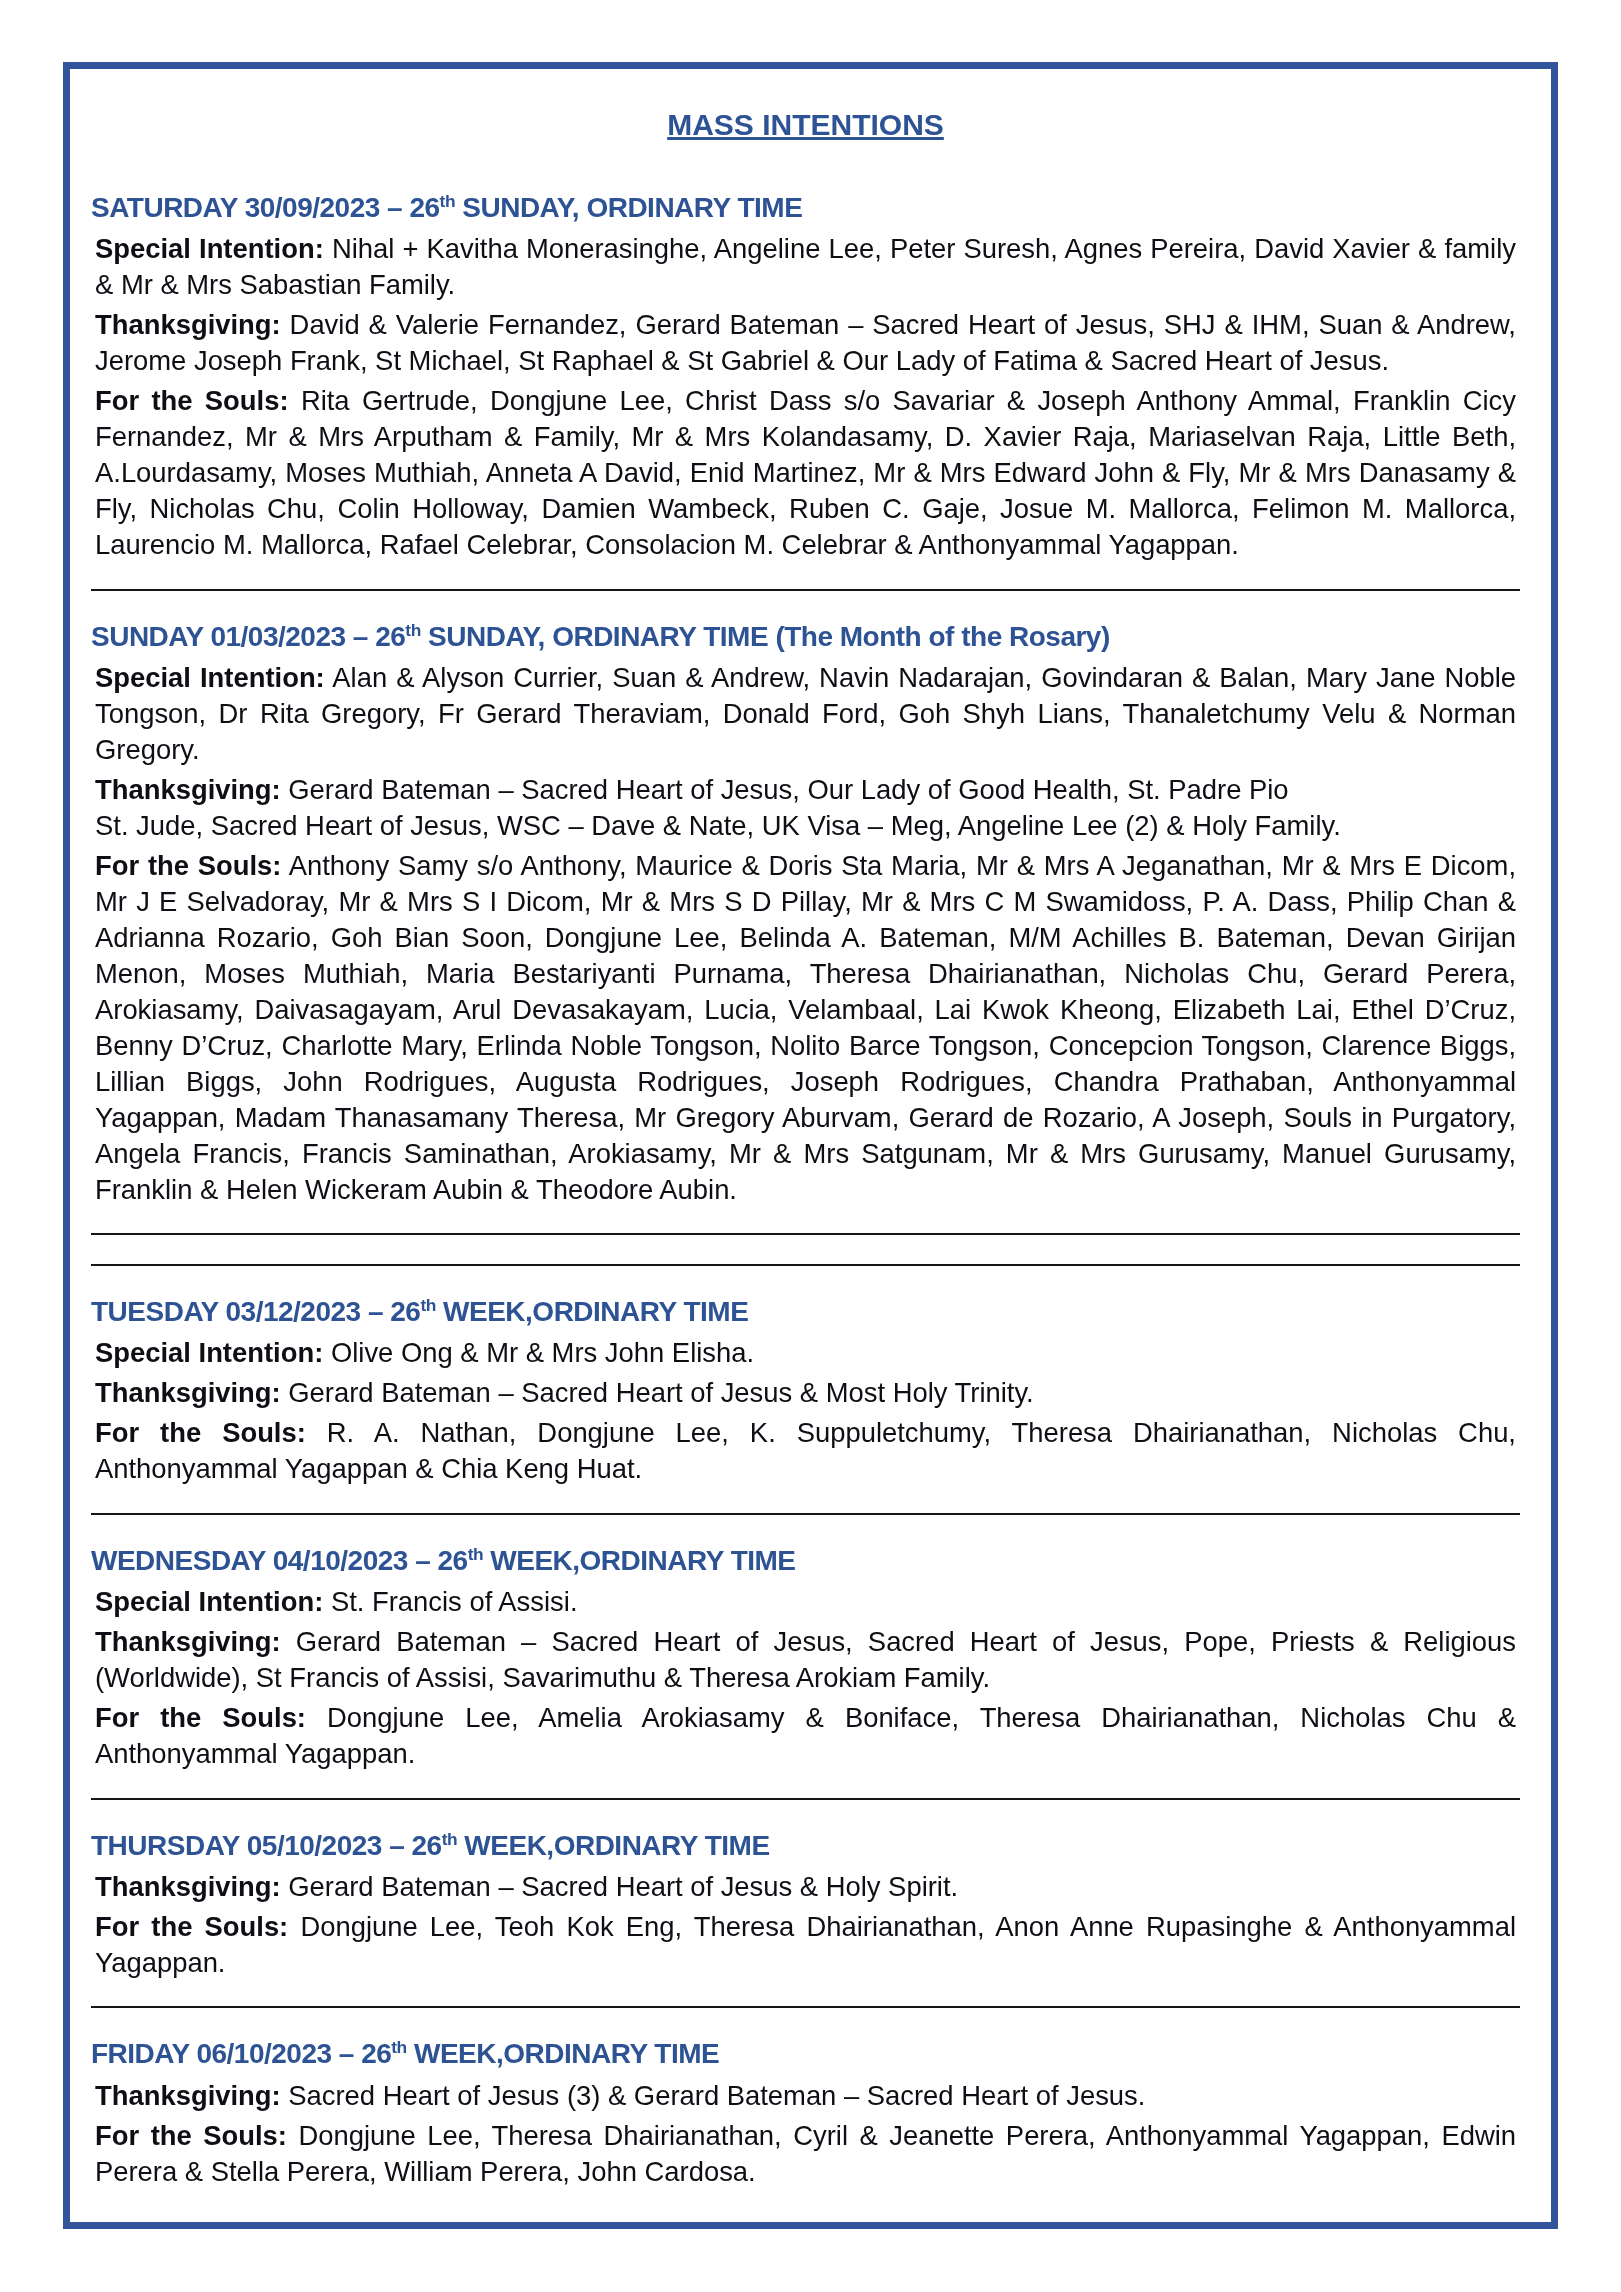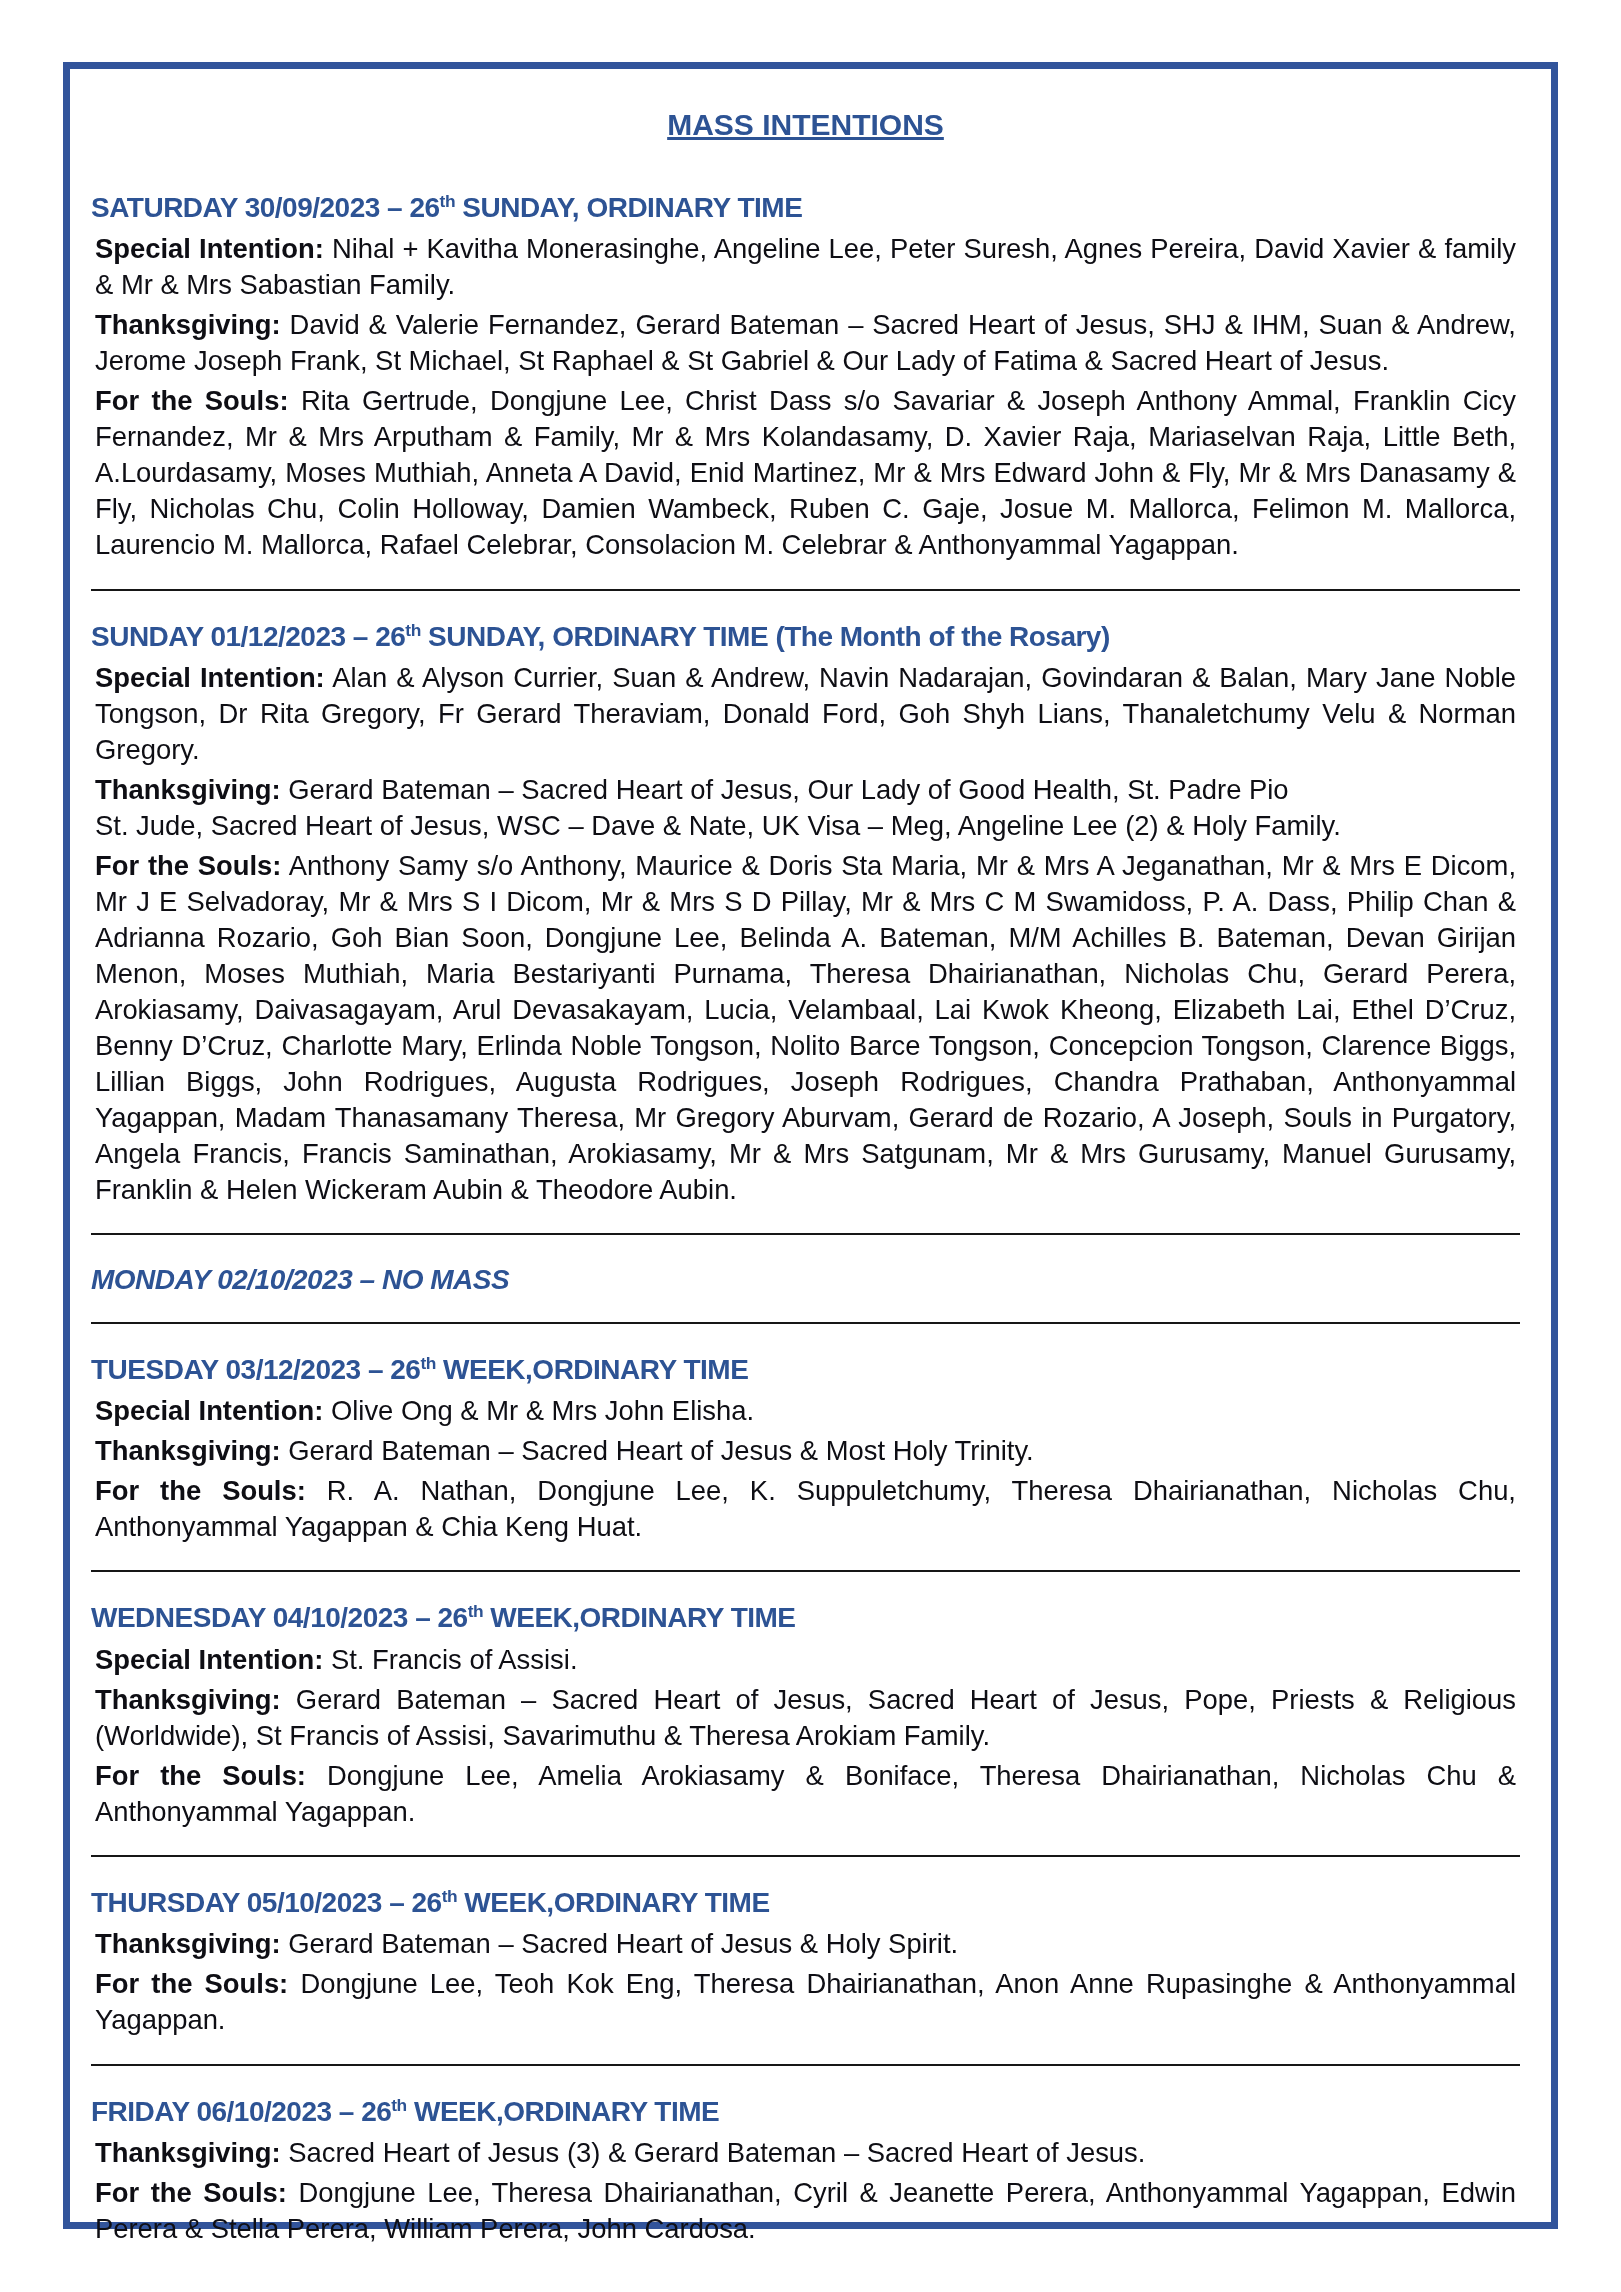--- a/index.html
+++ b/index.html
@@ -57,29 +57,26 @@
     <h1 class="title"><span class="title-text">MASS INTENTIONS</span></h1>
     <div id="sections">
         <section class="day-section">
           <h2 class="day-header"><span>SATURDAY 30/09/2023 – 26</span><sup>th</sup><span> SUNDAY, ORDINARY TIME</span></h2>
           <p class="intent"><strong>Special Intention:</strong> <span>Nihal + Kavitha Monerasinghe, Angeline Lee, Peter Suresh, Agnes Pereira, David Xavier &amp; family &amp; Mr &amp; Mrs Sabastian Family.</span></p>
           <p class="intent"><strong>Thanksgiving:</strong> <span>David &amp; Valerie Fernandez, Gerard Bateman – Sacred Heart of Jesus, SHJ &amp; IHM, Suan &amp; Andrew, Jerome Joseph Frank, St Michael, St Raphael &amp; St Gabriel &amp; Our Lady of Fatima &amp; Sacred Heart of Jesus.</span></p>
           <p class="intent"><strong>For the Souls:</strong> <span>Rita Gertrude, Dongjune Lee, Christ Dass s/o Savariar &amp; Joseph Anthony Ammal, Franklin Cicy Fernandez, Mr &amp; Mrs Arputham &amp; Family, Mr &amp; Mrs Kolandasamy, D. Xavier Raja, Mariaselvan Raja, Little Beth, A.Lourdasamy, Moses Muthiah, Anneta A David, Enid Martinez, Mr &amp; Mrs Edward John &amp; Fly, Mr &amp; Mrs Danasamy &amp; Fly, Nicholas Chu, Colin Holloway, Damien Wambeck, Ruben C. Gaje, Josue M. Mallorca, Felimon M. Mallorca, Laurencio M. Mallorca, Rafael Celebrar, Consolacion M. Celebrar &amp; Anthonyammal Yagappan.</span></p>
         </section>
         <hr class="section-divider">
         <section class="day-section">
-          <h2 class="day-header"><span>SUNDAY 01/12/2023 – 26</span><sup>th</sup><span> SUNDAY, ORDINARY TIME (The Month of the Rosary)</span></h2>
+          <h2 class="day-header"><span>SUNDAY 01/03/2023 – 26</span><sup>th</sup><span> SUNDAY, ORDINARY TIME (The Month of the Rosary)</span></h2>
           <p class="intent"><strong>Special Intention:</strong> <span>Alan &amp; Alyson Currier, Suan &amp; Andrew, Navin Nadarajan, Govindaran &amp; Balan, Mary Jane Noble Tongson, Dr Rita Gregory, Fr Gerard Theraviam, Donald Ford, Goh Shyh Lians, Thanaletchumy Velu &amp; Norman Gregory.</span></p>
           <p class="intent"><strong>Thanksgiving:</strong> <span>Gerard Bateman – Sacred Heart of Jesus, Our Lady of Good Health, St. Padre Pio</span><br><span>St. Jude, Sacred Heart of Jesus, WSC – Dave &amp; Nate, UK Visa – Meg, Angeline Lee (2) &amp; Holy Family.</span></p>
           <p class="intent"><strong>For the Souls:</strong> <span>Anthony Samy s/o Anthony, Maurice &amp; Doris Sta Maria, Mr &amp; Mrs A Jeganathan, Mr &amp; Mrs E Dicom, Mr J E Selvadoray, Mr &amp; Mrs S I Dicom, Mr &amp; Mrs S D Pillay, Mr &amp; Mrs C M Swamidoss, P. A. Dass, Philip Chan &amp; Adrianna Rozario, Goh Bian Soon, Dongjune Lee, Belinda A. Bateman, M/M Achilles B. Bateman, Devan Girijan Menon, Moses Muthiah, Maria Bestariyanti Purnama, Theresa Dhairianathan, Nicholas Chu, Gerard Perera, Arokiasamy, Daivasagayam, Arul Devasakayam, Lucia, Velambaal, Lai Kwok Kheong, Elizabeth Lai, Ethel D’Cruz, Benny D’Cruz, Charlotte Mary, Erlinda Noble Tongson, Nolito Barce Tongson, Concepcion Tongson, Clarence Biggs, Lillian Biggs, John Rodrigues, Augusta Rodrigues, Joseph Rodrigues, Chandra Prathaban, Anthonyammal Yagappan, Madam Thanasamany Theresa, Mr Gregory Aburvam, Gerard de Rozario, A Joseph, Souls in Purgatory, Angela Francis, Francis Saminathan, Arokiasamy, Mr &amp; Mrs Satgunam, Mr &amp; Mrs Gurusamy, Manuel Gurusamy, Franklin &amp; Helen Wickeram Aubin &amp; Theodore Aubin.</span></p>
         </section>
         <hr class="section-divider">
-        <section class="day-section">
-          <h2 class="day-header italic"><span>MONDAY 02/10/2023 – NO MASS</span></h2>
-        </section>
         <hr class="section-divider">
         <section class="day-section">
           <h2 class="day-header"><span>TUESDAY 03/12/2023 – 26</span><sup>th</sup><span> WEEK,ORDINARY TIME</span></h2>
           <p class="intent"><strong>Special Intention:</strong> <span>Olive Ong &amp; Mr &amp; Mrs John Elisha.</span></p>
           <p class="intent"><strong>Thanksgiving:</strong> <span>Gerard Bateman – Sacred Heart of Jesus &amp; Most Holy Trinity.</span></p>
           <p class="intent"><strong>For the Souls:</strong> <span>R. A. Nathan, Dongjune Lee, K. Suppuletchumy, Theresa Dhairianathan, Nicholas Chu, Anthonyammal Yagappan &amp; Chia Keng Huat.</span></p>
         </section>
         <hr class="section-divider">
         <section class="day-section">
           <h2 class="day-header"><span>WEDNESDAY 04/10/2023 – 26</span><sup>th</sup><span> WEEK,ORDINARY TIME</span></h2>

